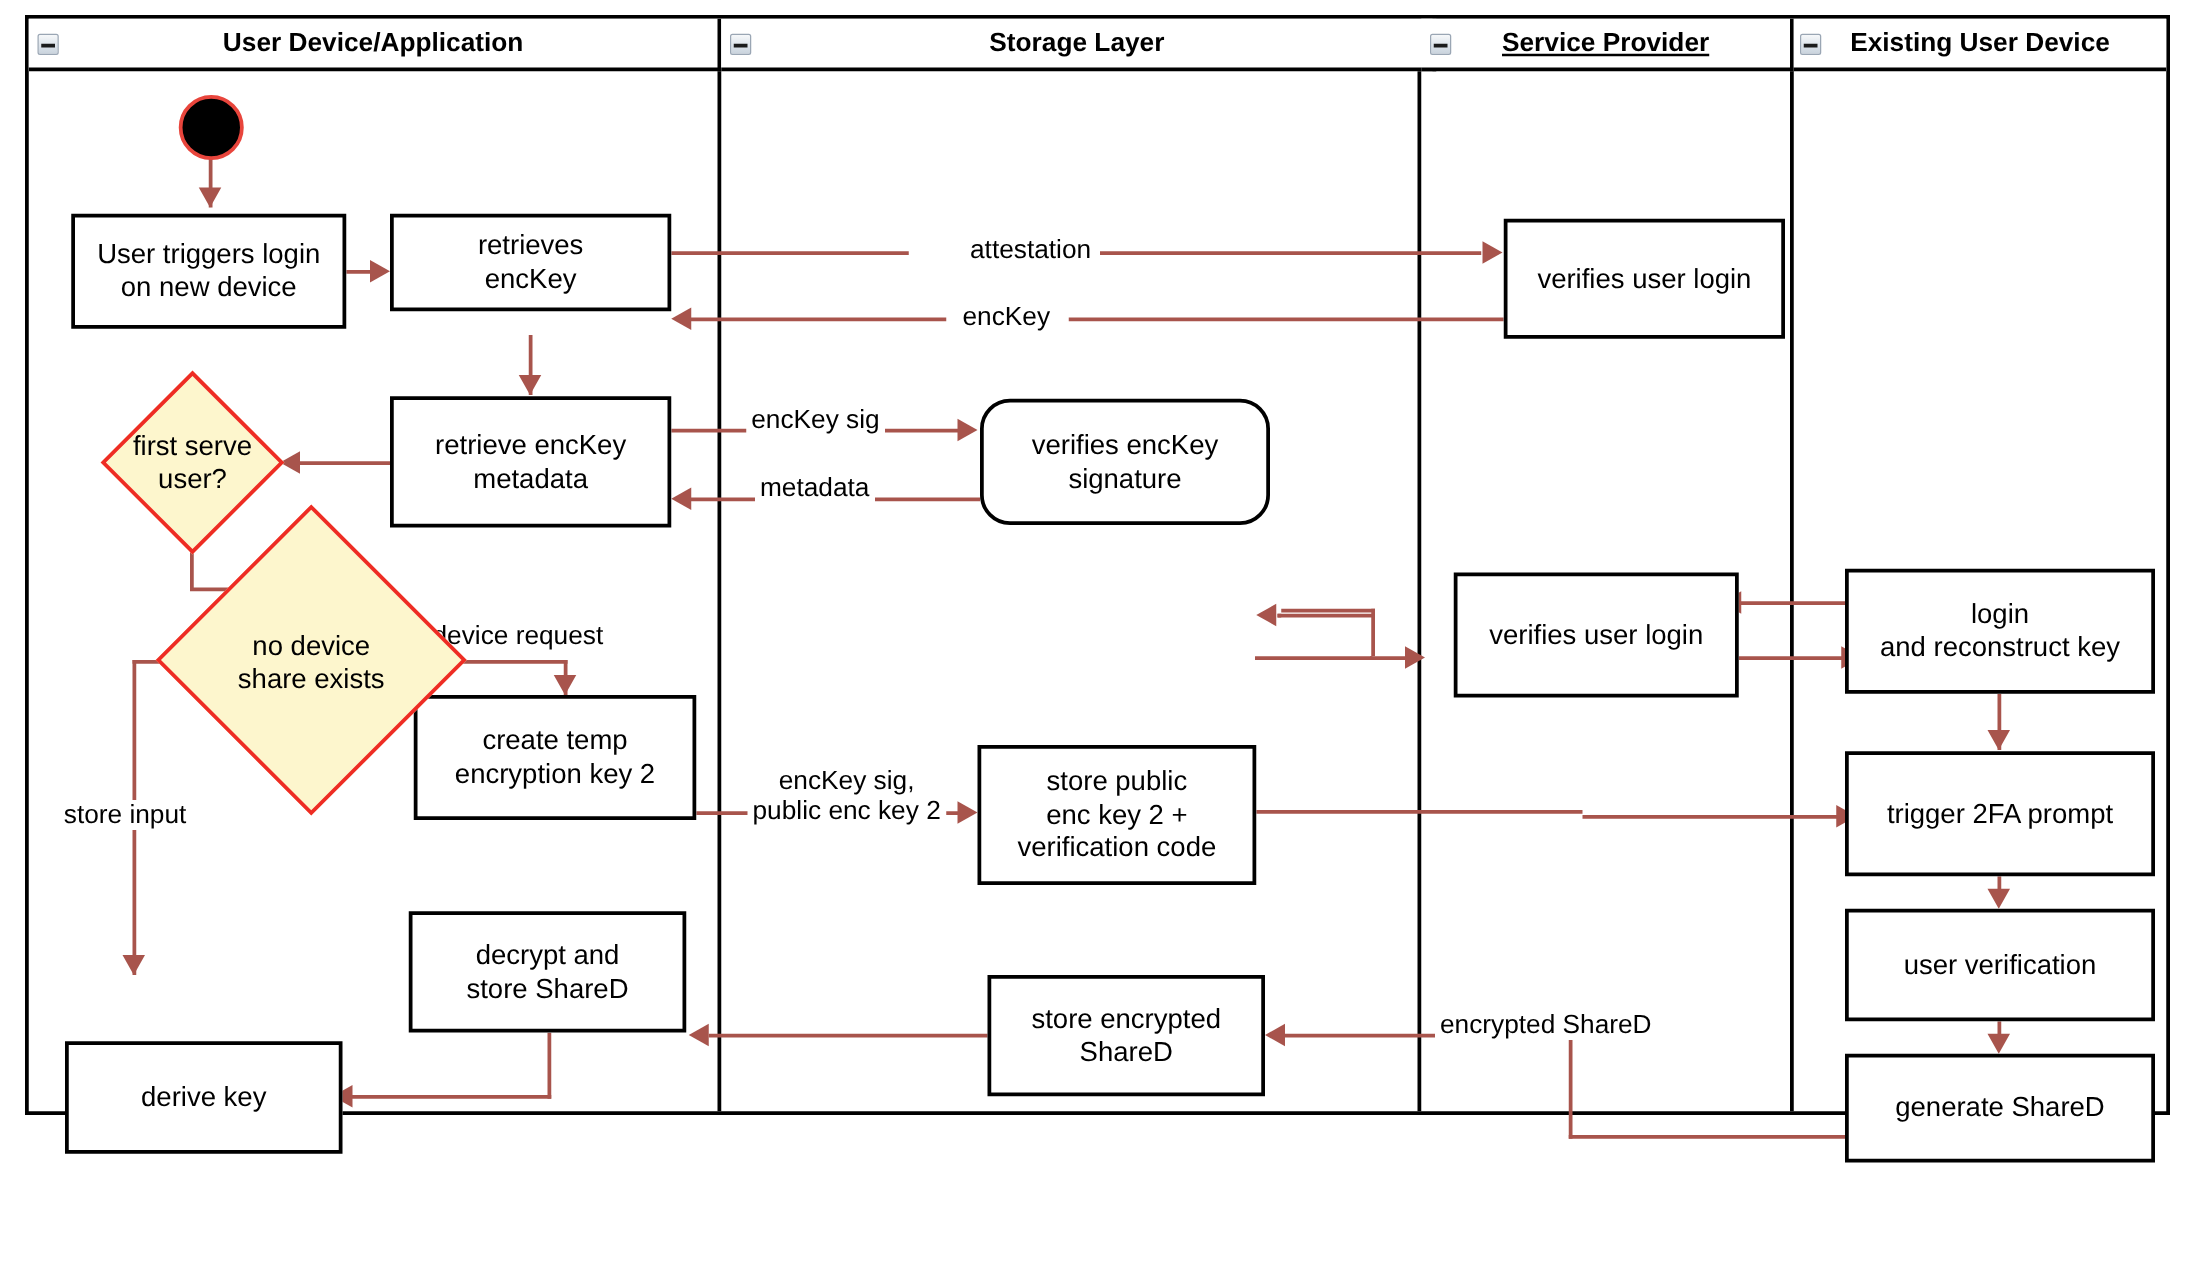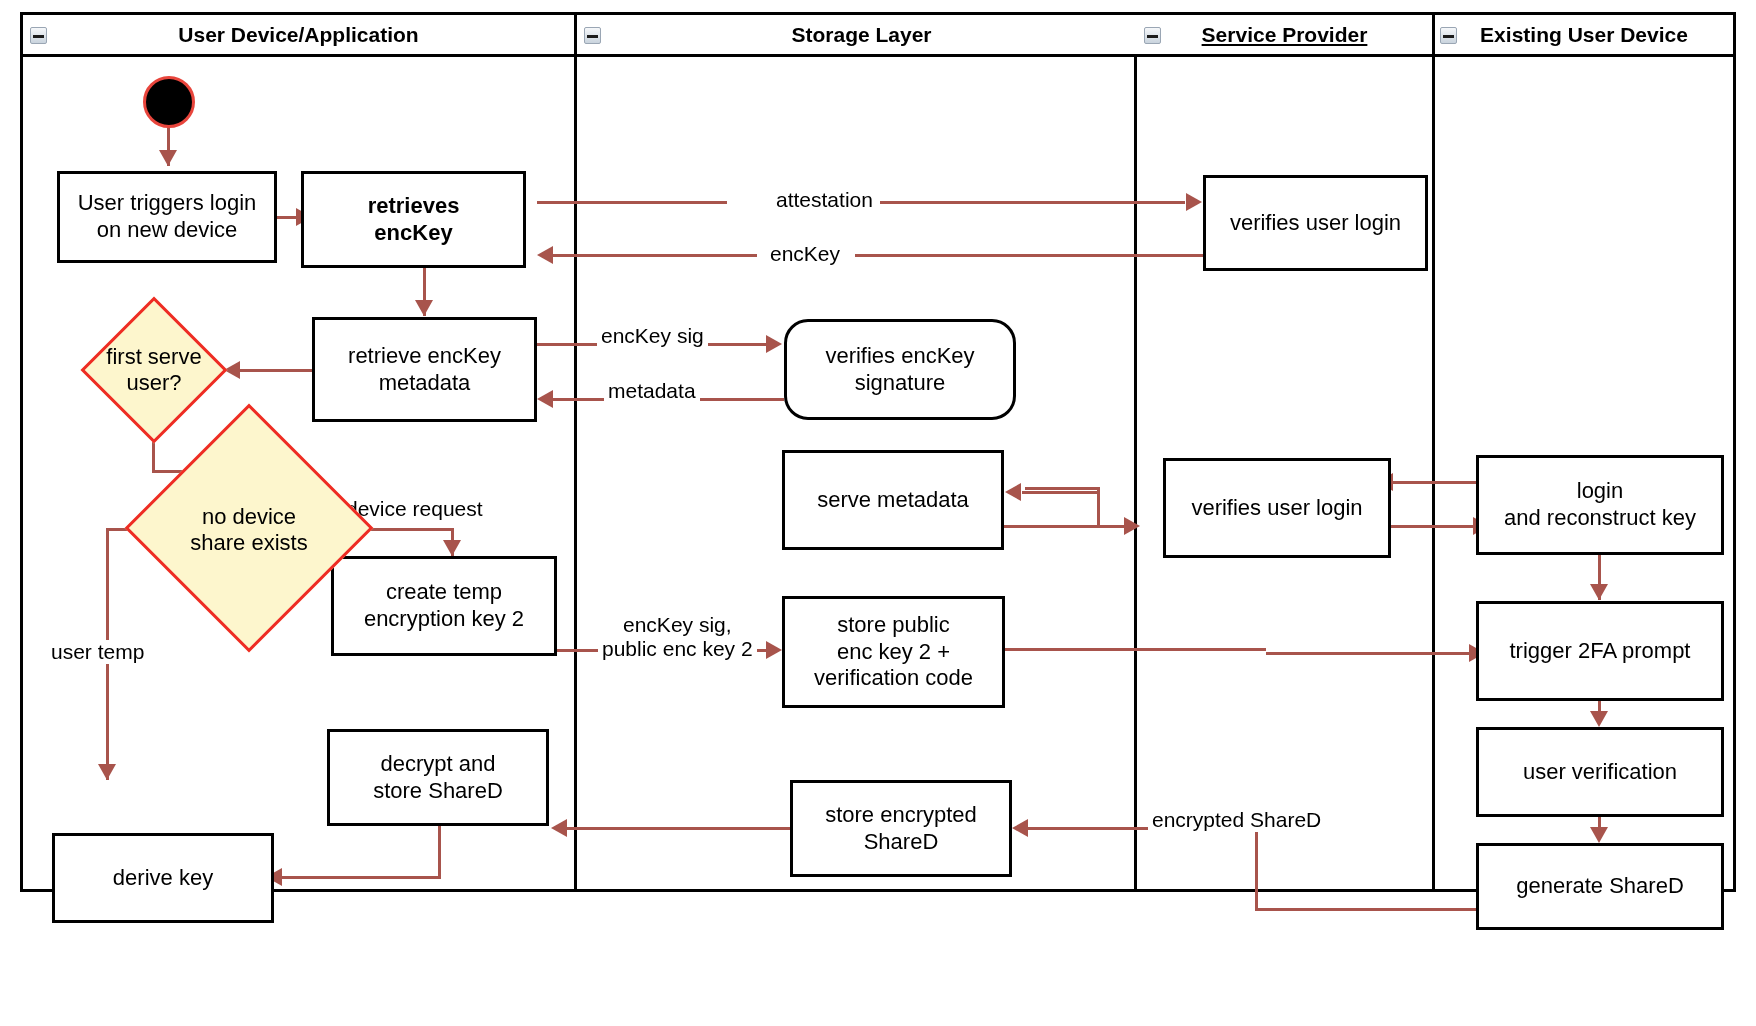--- a/index.html
+++ b/index.html
@@ -187,21 +187,21 @@
   <div class="arrow down" style="left:159px; top:150px;"></div>
 
   <div class="node" style="left:57px; top:171px; width:220px; height:92px;">
     <span>User triggers login
 on new device</span>
   </div>
 
   <div class="hline" style="left:277px; top:216px; width:28px;"></div>
   <div class="arrow right" style="left:296px; top:208px;"></div>
 
-  <div class="node" style="left:301px; top:171px; width:225px; height:97px;font-weight:bold;">
+  <div class="node" style="left:312px; top:171px; width:225px; height:78px;">
     <span>retrieves
 encKey</span>
   </div>
 
   <div class="vline" style="left:423px; top:268px; height:48px;"></div>
   <div class="arrow down" style="left:415px; top:300px;"></div>
 
   <div class="node" style="left:312px; top:317px; width:225px; height:105px;">
     <span>retrieve encKey
 metadata</span>
@@ -234,21 +234,21 @@
   <div class="edge-label" style="left:342px; top:497px;">device request</div>
 
   <div class="node" style="left:331px; top:556px; width:226px; height:100px;">
     <span>create temp
 encryption key 2</span>
   </div>
 
   <div class="hline" style="left:106px; top:528px; width:56px;"></div>
   <div class="vline" style="left:106px; top:528px; height:252px;"></div>
   <div class="arrow down" style="left:98px; top:764px;"></div>
-  <div class="edge-label" style="left:47px; top:640px;">user temp</div>
+  <div class="edge-label" style="left:47px; top:640px;">store input</div>
 
   <div class="node" style="left:327px; top:729px; width:222px; height:97px;">
     <span>decrypt and
 store ShareD</span>
   </div>
 
   <div class="vline" style="left:438px; top:826px; height:53px;"></div>
   <div class="hline" style="left:275px; top:876px; width:166px;"></div>
   <div class="arrow left" style="left:266px; top:868px;"></div>
 
@@ -262,23 +262,20 @@
   </div>
 
   <div class="hline" style="left:537px; top:343px; width:230px;"></div>
   <div class="arrow right" style="left:766px; top:335px;"></div>
   <div class="edge-label" style="left:597px; top:324px;">encKey sig</div>
 
   <div class="hline" style="left:552px; top:398px; width:232px;"></div>
   <div class="arrow left" style="left:537px; top:390px;"></div>
   <div class="edge-label" style="left:604px; top:379px;">metadata</div>
 
-  <div class="node" style="left:782px; top:450px; width:222px; height:100px;">
-    <span>serve metadata</span>
-  </div>
 
   <div class="vline" style="left:1097px; top:487px; height:38px;"></div>
   <div class="hline" style="left:1025px; top:487px; width:75px;"></div>
   <div class="hline" style="left:1022px; top:491px; width:3px;"></div>
   <div class="hline" style="left:1022px; top:491px; width:78px;"></div>
   <div class="arrow left" style="left:1005px; top:483px;"></div>
 
   <div class="hline" style="left:1004px; top:525px; width:94px;"></div>
   <div class="vline" style="left:1096px; top:525px; height:0px;"></div>
   <div class="hline" style="left:1096px; top:525px; width:40px;"></div>

